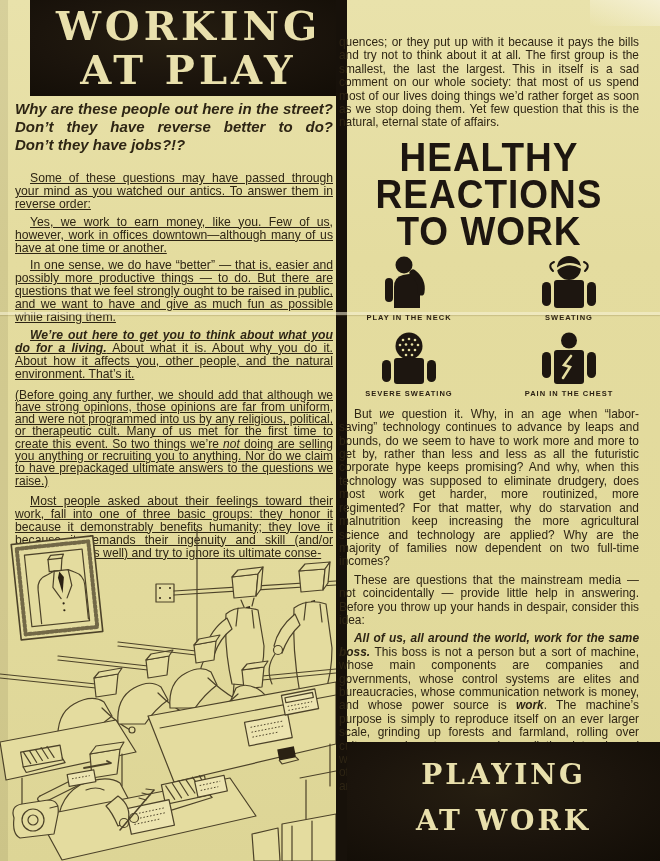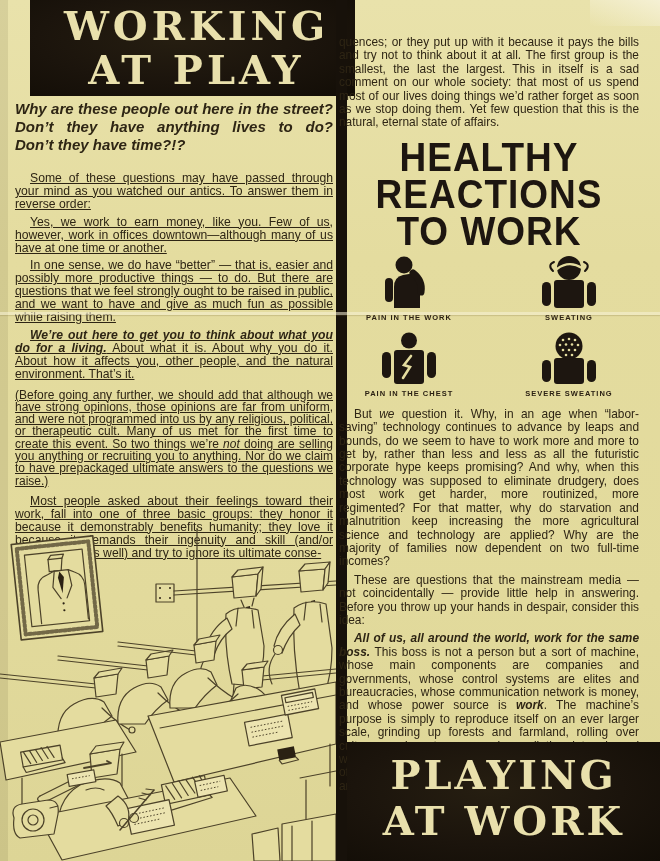--- a/index.html
+++ b/index.html
@@ -5,28 +5,28 @@
   html,body{margin:0;padding:0;background:#6b6657;}
   .page{position:relative;width:660px;height:861px;overflow:hidden;
         background:linear-gradient(180deg,#e9e2ab 0%,#e4dc9f 30%,#e2da9c 70%,#ddd596 100%);
         font-family:"Liberation Sans",sans-serif;color:#2e2514;}
   .edge-shade{position:absolute;left:0;top:0;width:8px;height:861px;background:rgba(60,50,20,.10);}
   .crease{position:absolute;left:0;width:660px;height:3px;background:rgba(248,243,215,.55);box-shadow:0 1px 1px rgba(120,105,55,.25);}
   .corner-light{position:absolute;right:0;top:0;width:70px;height:26px;background:linear-gradient(200deg,rgba(248,244,222,.8),rgba(248,244,222,0));}
 
   
   .panel{background:radial-gradient(ellipse at 45% 40%,#261e11 0%,#1b140c 55%,#120d06 100%);}
-  .masthead{position:absolute;left:30px;top:0;width:317px;height:96px;text-align:center;padding-left:8px;}
+  .masthead{position:absolute;left:30px;top:0;width:317px;height:96px;text-align:center;}
   .masthead-line{font-family:"DejaVu Serif",serif;font-weight:700;color:#e9e0ac;
                  font-size:40px;line-height:44px;letter-spacing:4px;}
   .masthead-line.first{padding-top:4px;}
   .divider{position:absolute;left:336px;top:0;width:11px;height:861px;background:#17110a;}
   .footer-banner{position:absolute;left:347px;top:742px;width:313px;height:119px;text-align:center;}
   .footer-line{font-family:"DejaVu Serif",serif;font-weight:700;color:#e9e0ac;
-               font-size:40px;line-height:46px;letter-spacing:3px;}
+               font-size:28px;line-height:46px;letter-spacing:3px;}
   .footer-line.first{padding-top:10px;}
 
   
   .left-col{position:absolute;left:15px;top:100px;width:318px;}
   .right-col{position:absolute;left:339px;top:36px;width:300px;}
 
   .lead-q{font-weight:700;font-style:italic;font-size:15px;line-height:18px;margin-bottom:18px;}
   .lq-line{text-align:justify;}
   .lq-line.jlast{text-align-last:justify;}
 
@@ -64,22 +64,22 @@
   <div class="masthead panel">
     <div class="masthead-line first">WORKING</div>
     <div class="masthead-line">AT PLAY</div>
   </div>
 
   <div class="divider"></div>
 
   <div class="left-col">
     <div class="lead-q">
       <div class="lq-line jlast">Why are these people out here in the street?</div>
-      <div class="lq-line jlast">Don’t they have anything lives to do?</div>
-      <div class="lq-line">Don’t they have time?!?</div>
+      <div class="lq-line jlast">Don’t they have reverse better to do?</div>
+      <div class="lq-line">Don’t they have jobs?!?</div>
     </div>
     <p class="para"><span>Some of these questions may have passed through your mind as you watched our antics. To answer them in reverse order:</span></p>
     <p class="para"><span>Yes, we work to earn money, like you. Few of us, however, work in offices downtown—although many of us have at one time or another.</span></p>
     <p class="para"><span>In one sense, we do have “better” — that is, easier and possibly more productive things — to do. But there are questions that we feel strongly ought to be raised in public, and we want to have and give as much fun as possible while raising them.</span></p>
     <p class="para"><span class="b i">We’re out here to get you to think about what you do for a living.</span><span> About what it is. About why you do it. About how it affects you, other people, and the natural environment. That’s it.</span></p>
     <p class="para small no-indent"><span>(Before going any further, we should add that although we have strong opinions, those opinions are far from uniform, and were not programmed into us by any religious, political, or therapeutic cult. Many of us met for the first time to create this event. So two things we’re </span><span class="i">not</span><span> doing are selling you anything or recruiting you to anything. Nor do we claim to have prepackaged ultimate answers to the questions we raise.)</span></p>
     <p class="para"><span>Most people asked about their feelings toward their work, fall into one of three basic groups: they honor it because it demonstrably benefits humanity; they love it because it demands their ingenuity and skill (and/or because it pays well) and try to ignore its ultimate conse-</span></p>
   </div>
 
   <svg class="illustration" width="336" height="333" viewBox="0 0 336 333">
@@ -267,43 +267,33 @@
     </div>
 
     <div class="reactions-grid">
       <figure class="reaction">
         <svg width="64" height="52" viewBox="0 0 64 52">
           <circle class="icon-fill" cx="27" cy="9" r="8.5"></circle>
           <rect class="icon-fill" x="8" y="22" width="8" height="24" rx="4"></rect>
           <path class="icon-fill" d="M17,52 L17,31 Q17,21 26,19 L32,18 Q40,18 43,22 L43,52 Z"></path>
           <path d="M44,36 Q46,25 36,17" stroke="#1d1610" stroke-width="7" stroke-linecap="round" fill="none"></path>
         </svg>
-        <figcaption>PAIN IN THE WORK</figcaption>
+        <figcaption>PLAY IN THE NECK</figcaption>
       </figure>
       <figure class="reaction">
         <svg width="64" height="52" viewBox="0 0 64 52">
           <rect class="icon-fill" x="5" y="26" width="9" height="24" rx="4.5"></rect>
           <rect class="icon-fill" x="50" y="26" width="9" height="24" rx="4.5"></rect>
           <rect class="icon-fill" x="17" y="24" width="30" height="28" rx="3"></rect>
           <circle class="icon-fill" cx="32" cy="12" r="12"></circle>
           <path d="M17,6 q-7,3 -1,9" stroke="#1d1610" stroke-width="2" fill="none" stroke-linecap="round"></path>
           <path d="M47,6 q7,3 1,9" stroke="#1d1610" stroke-width="2" fill="none" stroke-linecap="round"></path>
           <path class="icon-cut" d="M20,13 Q32,4 45,12" style="stroke-width:2.2"></path>
         </svg>
         <figcaption>SWEATING</figcaption>
-      </figure>
-      <figure class="reaction">
-        <svg width="64" height="52" viewBox="0 0 64 52">
-          <circle class="icon-fill" cx="32" cy="8.5" r="8"></circle>
-          <rect class="icon-fill" x="5" y="20" width="9" height="26" rx="4.5"></rect>
-          <rect class="icon-fill" x="50" y="20" width="9" height="26" rx="4.5"></rect>
-          <rect class="icon-fill" x="17" y="18" width="30" height="34" rx="3"></rect>
-          <polyline class="icon-cut" points="34,24 27,33 33,35 26,46"></polyline>
-        </svg>
-        <figcaption>PAIN IN THE CHEST</figcaption>
       </figure>
       <figure class="reaction">
         <svg width="64" height="52" viewBox="0 0 64 52">
           <rect class="icon-fill" x="5" y="28" width="9" height="22" rx="4.5"></rect>
           <rect class="icon-fill" x="50" y="28" width="9" height="22" rx="4.5"></rect>
           <rect class="icon-fill" x="17" y="26" width="30" height="26" rx="3"></rect>
           <circle class="icon-fill" cx="32" cy="14" r="13.5"></circle>
           <g fill="#e4dc9f">
             <circle cx="26" cy="8" r="1.3"></circle>
               <circle cx="32" cy="7" r="1.3"></circle>
@@ -314,20 +304,30 @@
               <circle cx="41" cy="13" r="1.3"></circle>
             <circle cx="26" cy="18" r="1.3"></circle>
               <circle cx="32" cy="18" r="1.3"></circle>
               <circle cx="38" cy="18" r="1.3"></circle>
             <circle cx="29" cy="23" r="1.3"></circle>
               <circle cx="35" cy="23" r="1.3"></circle>
           </g>
         </svg>
         <figcaption>SEVERE SWEATING</figcaption>
       </figure>
+      <figure class="reaction">
+        <svg width="64" height="52" viewBox="0 0 64 52">
+          <circle class="icon-fill" cx="32" cy="8.5" r="8"></circle>
+          <rect class="icon-fill" x="5" y="20" width="9" height="26" rx="4.5"></rect>
+          <rect class="icon-fill" x="50" y="20" width="9" height="26" rx="4.5"></rect>
+          <rect class="icon-fill" x="17" y="18" width="30" height="34" rx="3"></rect>
+          <polyline class="icon-cut" points="34,24 27,33 33,35 26,46"></polyline>
+        </svg>
+        <figcaption>PAIN IN THE CHEST</figcaption>
+      </figure>
     </div>
 
     <p class="rc-para"><span>But </span><span class="i">we</span><span> question it. Why, in an age when “labor-saving” technology continues to advance by leaps and bounds, do we seem to have to work more and more to get by, rather than less and less as all the futuristic corporate hype keeps promising? And why, when this technology was supposed to eliminate drudgery, does most work get harder, more routinized, more regimented? For that matter, why do starvation and malnutrition keep increasing the more agricultural science and technology are applied? Why are the majority of families now dependent on two full-time incomes?</span></p>
     <p class="rc-para"><span>These are questions that the mainstream media — not coincidentally — provide little help in answering. Before you throw up your hands in despair, consider this idea:</span></p>
     <p class="rc-para"><span class="b i">All of us, all around the world, work for the same boss.</span><span> This boss is not a person but a sort of machine, whose main components are companies and governments, whose control systems are elites and bureaucracies, whose communication network is money, and whose power source is </span><span class="b i">work</span><span>. The machine’s purpose is simply to reproduce itself on an ever larger scale, grinding up forests and farmland, rolling over cultures and customs, spewing pollution into air and water, and sucking up human time and energy. All kinds of organized conflict, from business competition to war, are integral</span></p>
   </div>
 
   <div class="footer-banner panel">
     <div class="footer-line first">PLAYING</div>
     <div class="footer-line">AT WORK</div>

